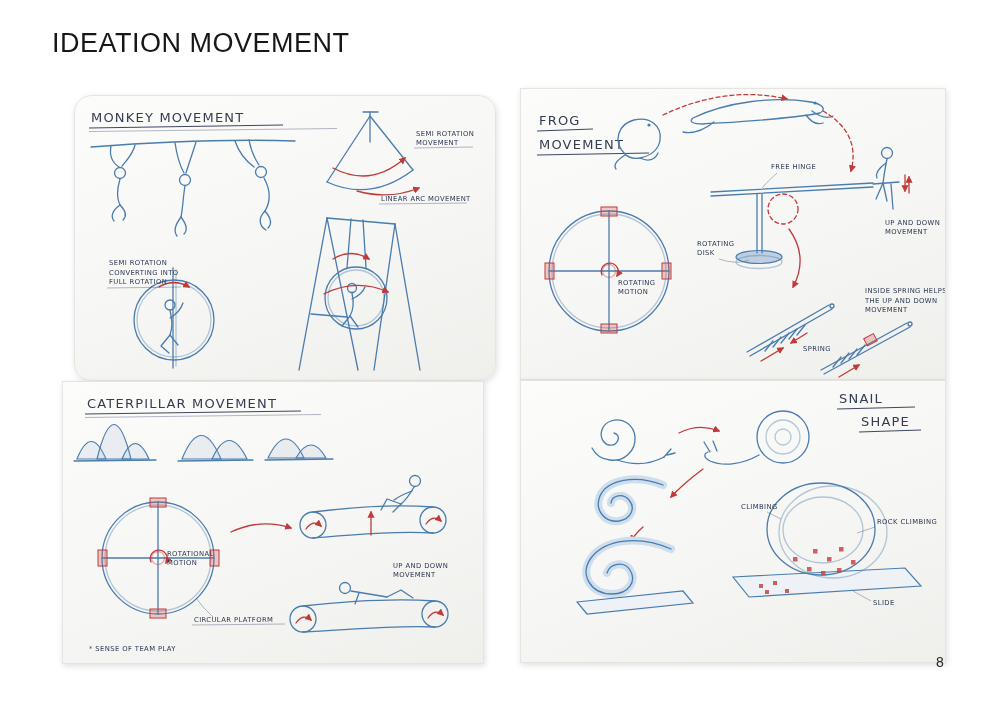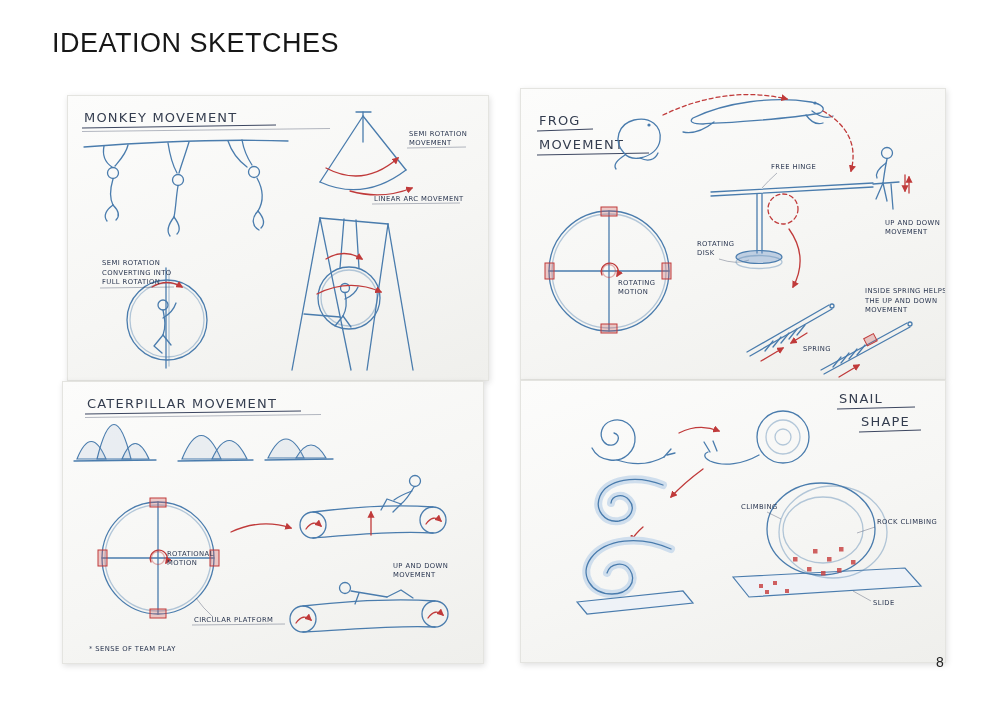--- a/index.html
+++ b/index.html
@@ -36,23 +36,23 @@
   .diskfill{fill:rgba(110,150,200,0.4);stroke:#4a7cad;stroke-width:1.2;}
   text.hand{font-family:"DejaVu Sans",sans-serif;fill:#2a3650;letter-spacing:0.4px;}
   text.hdr{font-size:13px;letter-spacing:1.2px;fill:#343d4f;}
   text.lbl{font-size:6.8px;}
 </style>
 </head>
 <body>
 
 <div class="page">
 
-  <h1 class="page-title">IDEATION SKETCHES</h1>
-
-  <div class="sheet" style="left:67px;top:95px;width:420px;height:284px;">
+  <h1 class="page-title">IDEATION MOVEMENT</h1>
+
+  <div class="sheet" style="left:74px;top:95px;width:420px;height:284px;border-radius:18px;">
     <svg viewBox="0 0 420 284">
       <defs>
         <marker id="arM" viewBox="0 0 10 10" refX="8" refY="5" markerWidth="5.5" markerHeight="5.5" orient="auto-start-reverse">
           <path d="M0,0 L10,5 L0,10 z" fill="#c03a3a"></path>
         </marker>
       </defs>
 
       <g>
         <text class="hand hdr" x="16" y="26">MONKEY MOVEMENT</text>
         <path class="ink" d="M14,32 L208,29"></path>

